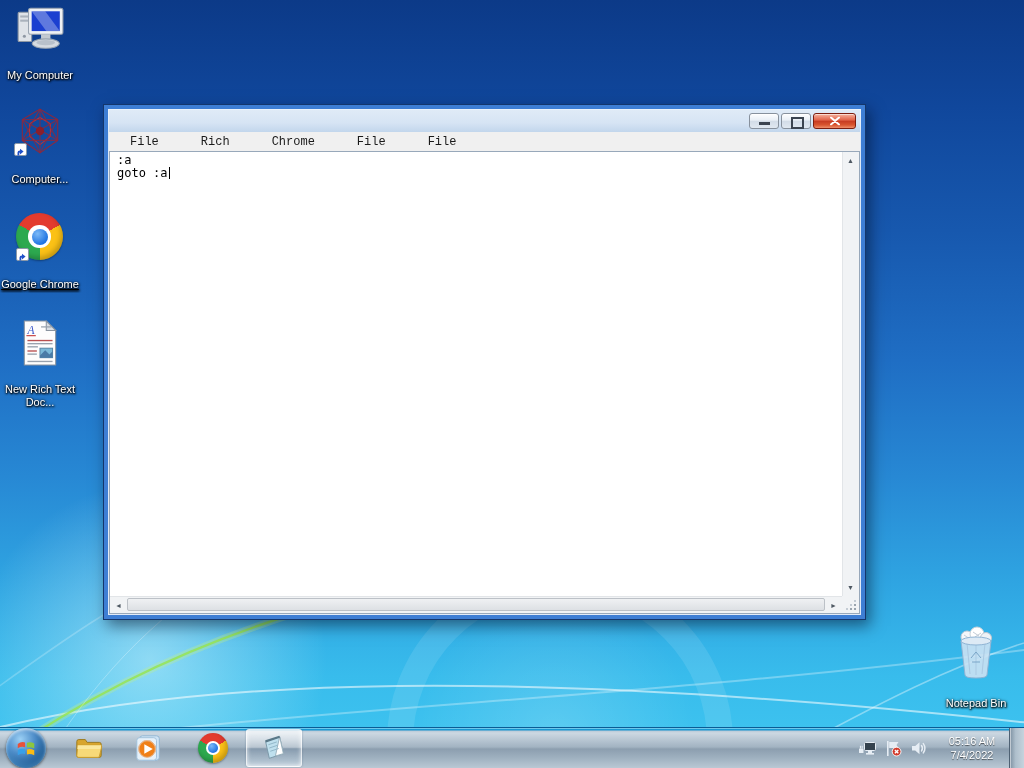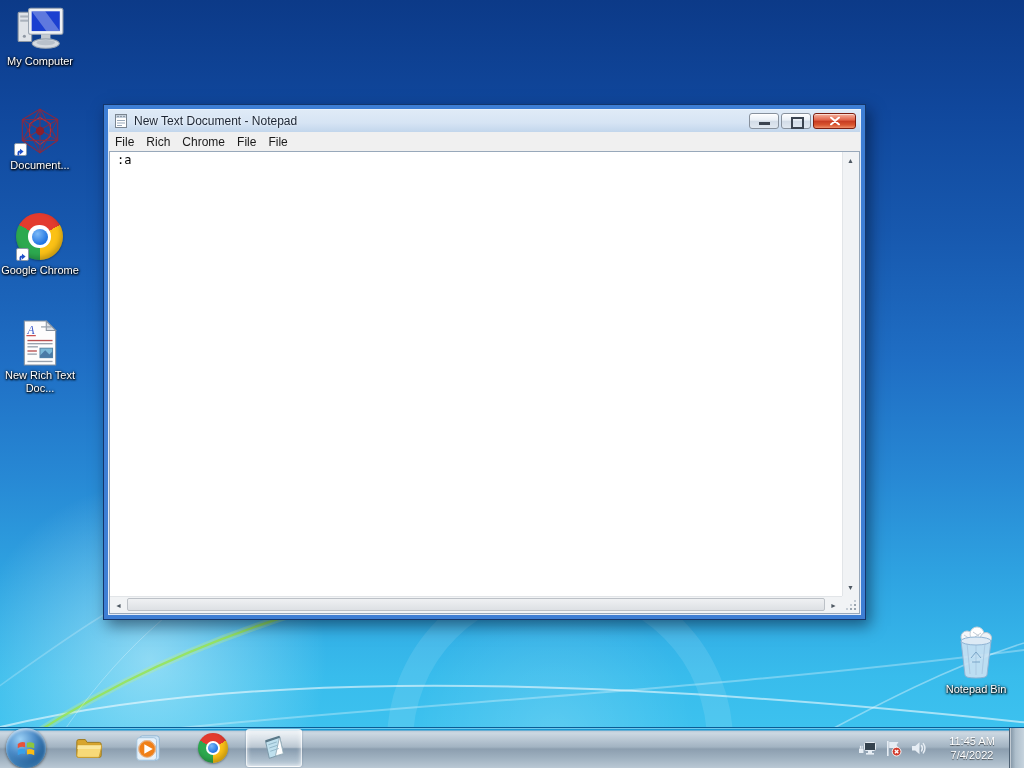--- a/index.html
+++ b/index.html
@@ -16,21 +16,21 @@
       radial-gradient(circle 200px at 555px 735px, rgba(255,255,255,0.16), rgba(255,255,255,0) 70%),
       radial-gradient(circle 260px at 150px 660px, rgba(230,252,255,0.50), rgba(230,252,255,0) 68%),
       linear-gradient(180deg,#0c3a88 0%, #10479c 14%, #1758ae 30%, #1f6ec4 47%, #2788d4 62%, #2fa5e2 76%, #38bcec 88%, #40c6f1 100%);
   }
   .swooshes { position:absolute; inset:0; pointer-events:none; }
 
   
   .dicon { position:absolute; width:80px; text-align:center; cursor:default; }
   .dicon .art { position:relative; margin:0 auto; }
   .dicon .lbl {
-    margin-top:3px; color:#fff; font-size:11px; line-height:13px;
+    margin-top:17px; color:#fff; font-size:11px; line-height:13px;
     text-shadow:0 1px 2px rgba(0,0,0,.95), 0 0 3px rgba(0,0,0,.8), 1px 1px 2px rgba(0,0,0,.9);
   }
   .badge {
     position:absolute; left:0; bottom:0; width:13px; height:13px;
     background:#fff; border:1px solid #8a98a8; border-radius:2px; box-sizing:border-box;
   }
   .chrome-ball { border-radius:50%; position:relative;
     background:conic-gradient(from -60deg, #e33b2e 0 120deg, #fbc116 0 240deg, #2da94f 0 360deg);
     box-shadow:inset -2px -3px 5px rgba(0,0,0,.22), 0 1px 2px rgba(0,0,0,.35);
   }
@@ -64,21 +64,21 @@
     background:linear-gradient(180deg,#f6b4a0 0%,#e06046 45%,#c63однось 0, #c63a22 50%,#d8542f 75%,#f0906c 100%);
     background:linear-gradient(180deg,#f6b4a0 0%,#e06046 45%,#c63a22 50%,#d8542f 78%,#ef8e6a 100%);
     box-shadow:inset 0 1px 0 rgba(255,255,255,.55);
   }
   .wc-close svg { position:absolute; left:50%; top:50%; transform:translate(-50%,-50%); }
 
   .menubar {
     position:absolute; top:27px; left:5px; right:5px; height:19px;
     background:#f0f0f0; display:flex; align-items:center; font-size:12px; color:#1a1a1a;
   }
-  .menubar .mi { padding:2px 6px; cursor:default; }
+  .menubar .mi { padding:2px 21px; cursor:default;font-family:Liberation Mono, monospace; }
 
   .client {
     position:absolute; top:46px; left:5px; right:5px; bottom:5px;
     background:#fff; border:1px solid #98a8ba; box-sizing:border-box;
   }
   .textpane {
     position:absolute; top:0; left:0; right:17px; bottom:17px; overflow:hidden;
     font-family:"DejaVu Sans Mono", monospace; font-size:12px; line-height:13px;
     padding:2px 0 0 7px; color:#000; cursor:text; white-space:pre;
   }
@@ -165,24 +165,24 @@
       <path d="M24 11 L34 17 L34 29 L24 37 L14 29 L14 17 Z" stroke="#b03340"></path>
       <path d="M24 3 L24 45 M7 13 L41 33 M41 13 L7 33 M7 13 L41 13 M7 33 L41 33 M24 3 L41 33 M24 3 L7 33 M7 13 L24 45 M41 13 L24 45" stroke-opacity=".75"></path>
       <circle cx="24" cy="24" r="4" fill="#8a1f2c" stroke="none"></circle>
     </svg>
     <div class="badge">
       <svg width="11" height="11" viewBox="0 0 11 11">
           <path d="M2.5 8.5 L2.5 5.5 Q2.5 3.5 5 3.5 L5 1.8 L8.6 4.6 L5 7.4 L5 5.6 Q4.3 5.6 4.3 6.6 L4.3 8.5 Z" fill="#2050c8"></path>
         </svg>
     </div>
   </div>
-  <div class="lbl">Document...</div>
-</div>
-
-<div class="dicon" style="left:0;top:213px;">
+  <div class="lbl">Computer...</div>
+</div>
+
+<div class="dicon" style="left:0;top:213px;text-decoration:underline;">
   <div class="art" style="width:48px;height:48px;">
     <div class="chrome-ball" style="width:47px;height:47px;"></div>
     <div class="badge">
       <svg width="11" height="11" viewBox="0 0 11 11">
           <path d="M2.5 8.5 L2.5 5.5 Q2.5 3.5 5 3.5 L5 1.8 L8.6 4.6 L5 7.4 L5 5.6 Q4.3 5.6 4.3 6.6 L4.3 8.5 Z" fill="#2050c8"></path>
         </svg>
     </div>
   </div>
   <div class="lbl">Google Chrome</div>
 </div>
@@ -219,33 +219,20 @@
       <path d="M14 16 L17 47 M23 17 L23 48 M32 16 L29 47" stroke="#aac9e2" fill="none"></path>
       <ellipse cx="23" cy="14" rx="15" ry="4" fill="#ddeaf5" stroke="#8fb4d4"></ellipse>
       <path d="M18 31 L23 25 L28 31 M19 35 L27 35" stroke="#7aa6c8" fill="none"></path>
     </svg>
   </div>
   <div class="lbl">Notepad Bin</div>
 </div>
 
 <div class="window">
 
-  <div class="titlebar">
-    <svg class="ticon" viewBox="0 0 16 16">
-      <rect x="2.5" y="1.5" width="11" height="13" fill="#fff" stroke="#7a8590"></rect>
-      <rect x="3" y="2" width="10" height="3" fill="#c8d4e0"></rect>
-      <circle cx="5" cy="3.5" r="0.7" fill="#6a7884"></circle>
-        <circle cx="8" cy="3.5" r="0.7" fill="#6a7884"></circle>
-        <circle cx="11" cy="3.5" r="0.7" fill="#6a7884"></circle>
-      <rect x="4" y="7" width="8" height="1" fill="#9aaabb"></rect>
-      <rect x="4" y="9.5" width="8" height="1" fill="#9aaabb"></rect>
-      <rect x="4" y="12" width="5" height="1" fill="#9aaabb"></rect>
-    </svg>
-    <span class="ttext">New Text Document - Notepad</span>
-  </div>
 
   <div class="wcontrols">
     <div class="wc wc-min">
         <i></i>
       </div>
     <div class="wc wc-max">
         <i></i>
       </div>
     <div class="wc wc-close">
       <svg width="11" height="9" viewBox="0 0 11 9">
@@ -256,21 +243,21 @@
 
   <div class="menubar">
     <span class="mi">File</span>
     <span class="mi">Rich</span>
     <span class="mi">Chrome</span>
     <span class="mi">File</span>
     <span class="mi">File</span>
   </div>
 
   <div class="client">
-    <div class="textpane"><div>:a</div></div>
+    <div class="textpane"><div>:a</div><div><span>goto :a</span><span class="caret"></span></div></div>
 
     <div class="vscroll">
       <div class="sarrow sa-up">▲</div>
       <div class="sarrow sa-down">▼</div>
     </div>
 
     <div class="hscroll">
       <div class="sarrow sa-left">◄</div>
       <div class="hthumb"></div>
       <div class="sarrow sa-right">►</div>
@@ -346,18 +333,18 @@
       <circle cx="11.6" cy="11.6" r="4.4" fill="#d23b2c" stroke="#ffffff" stroke-width="0.9"></circle>
       <path d="M9.9 9.9 L13.3 13.3 M13.3 9.9 L9.9 13.3" stroke="#ffffff" stroke-width="1.4"></path>
     </svg>
     <svg width="18" height="17" viewBox="0 0 18 17">
       <path d="M2 6 H5.2 L9.5 2.2 V14.2 L5.2 10.5 H2 Z" fill="#e6edf4"></path>
       <path d="M11.5 5.5 Q13.5 8.2 11.5 11 M13.3 3.6 Q16.6 8.2 13.3 12.9" stroke="#e6edf4" stroke-width="1.5" fill="none" stroke-linecap="round"></path>
     </svg>
   </div>
 
   <div class="clock">
-    <div>11:45 AM</div>
+    <div>05:16 AM</div>
     <div>7/4/2022</div>
   </div>
 
   <div class="showdesktop"></div>
 </div>
 
 </body></html>

